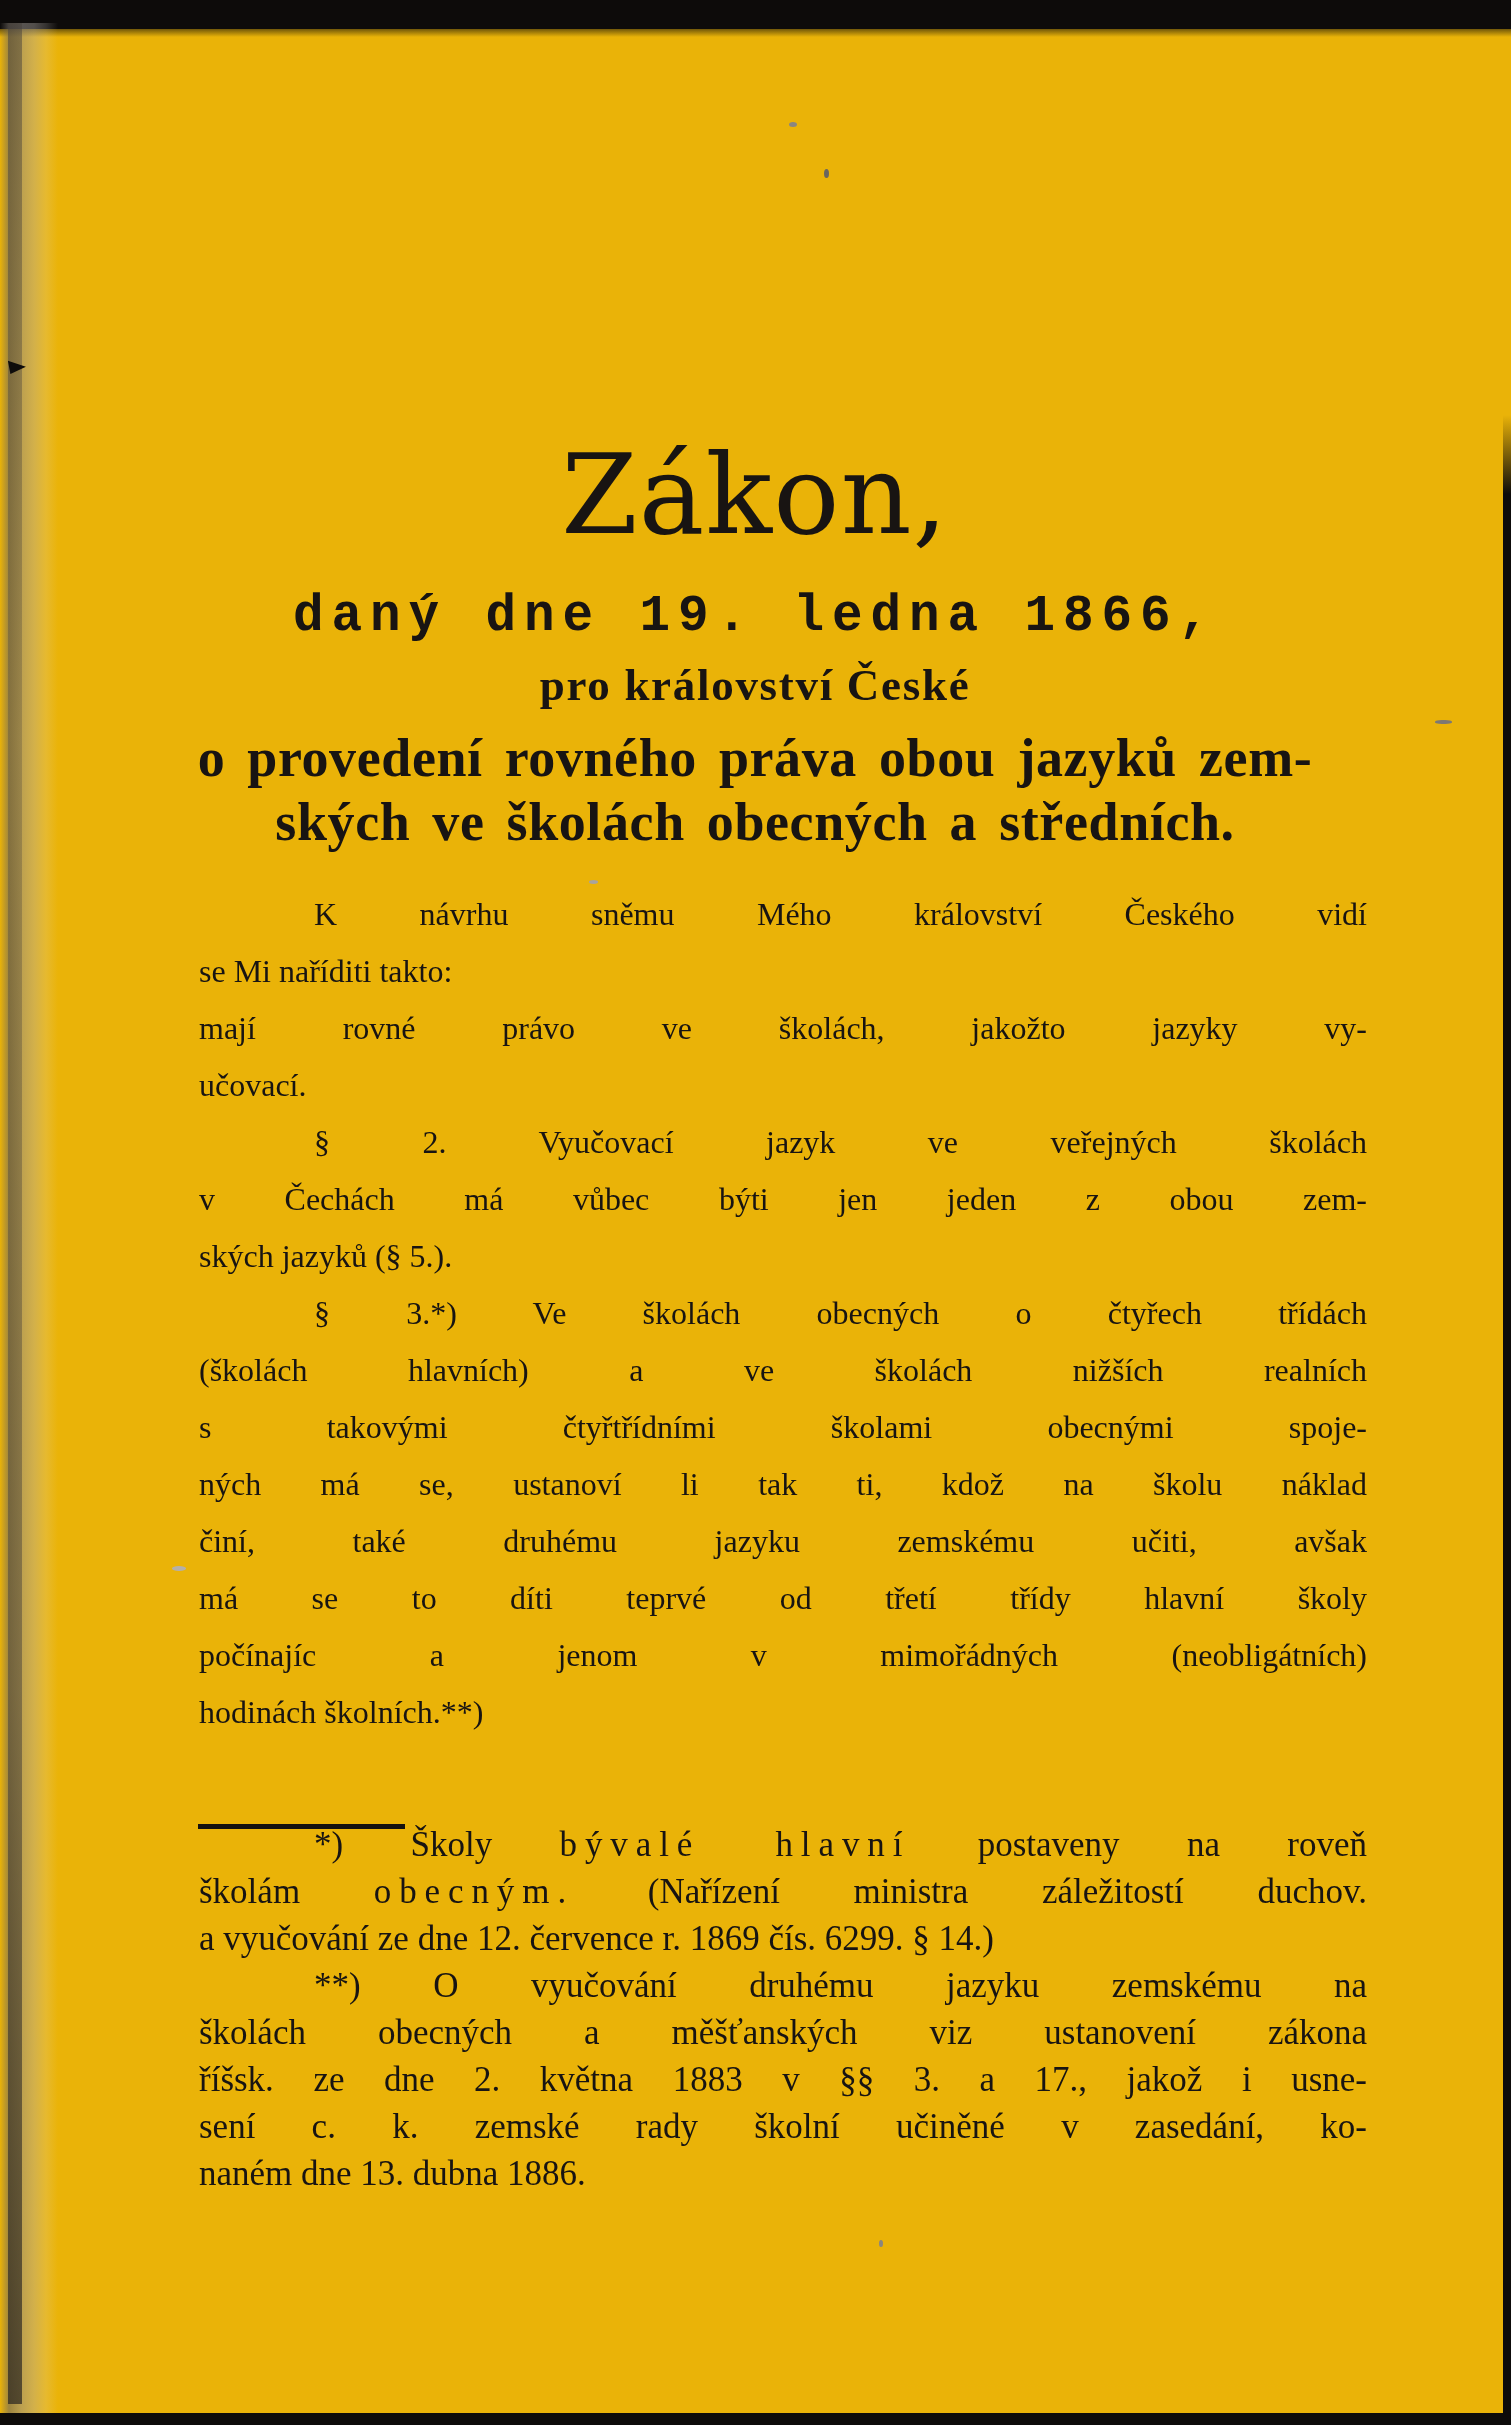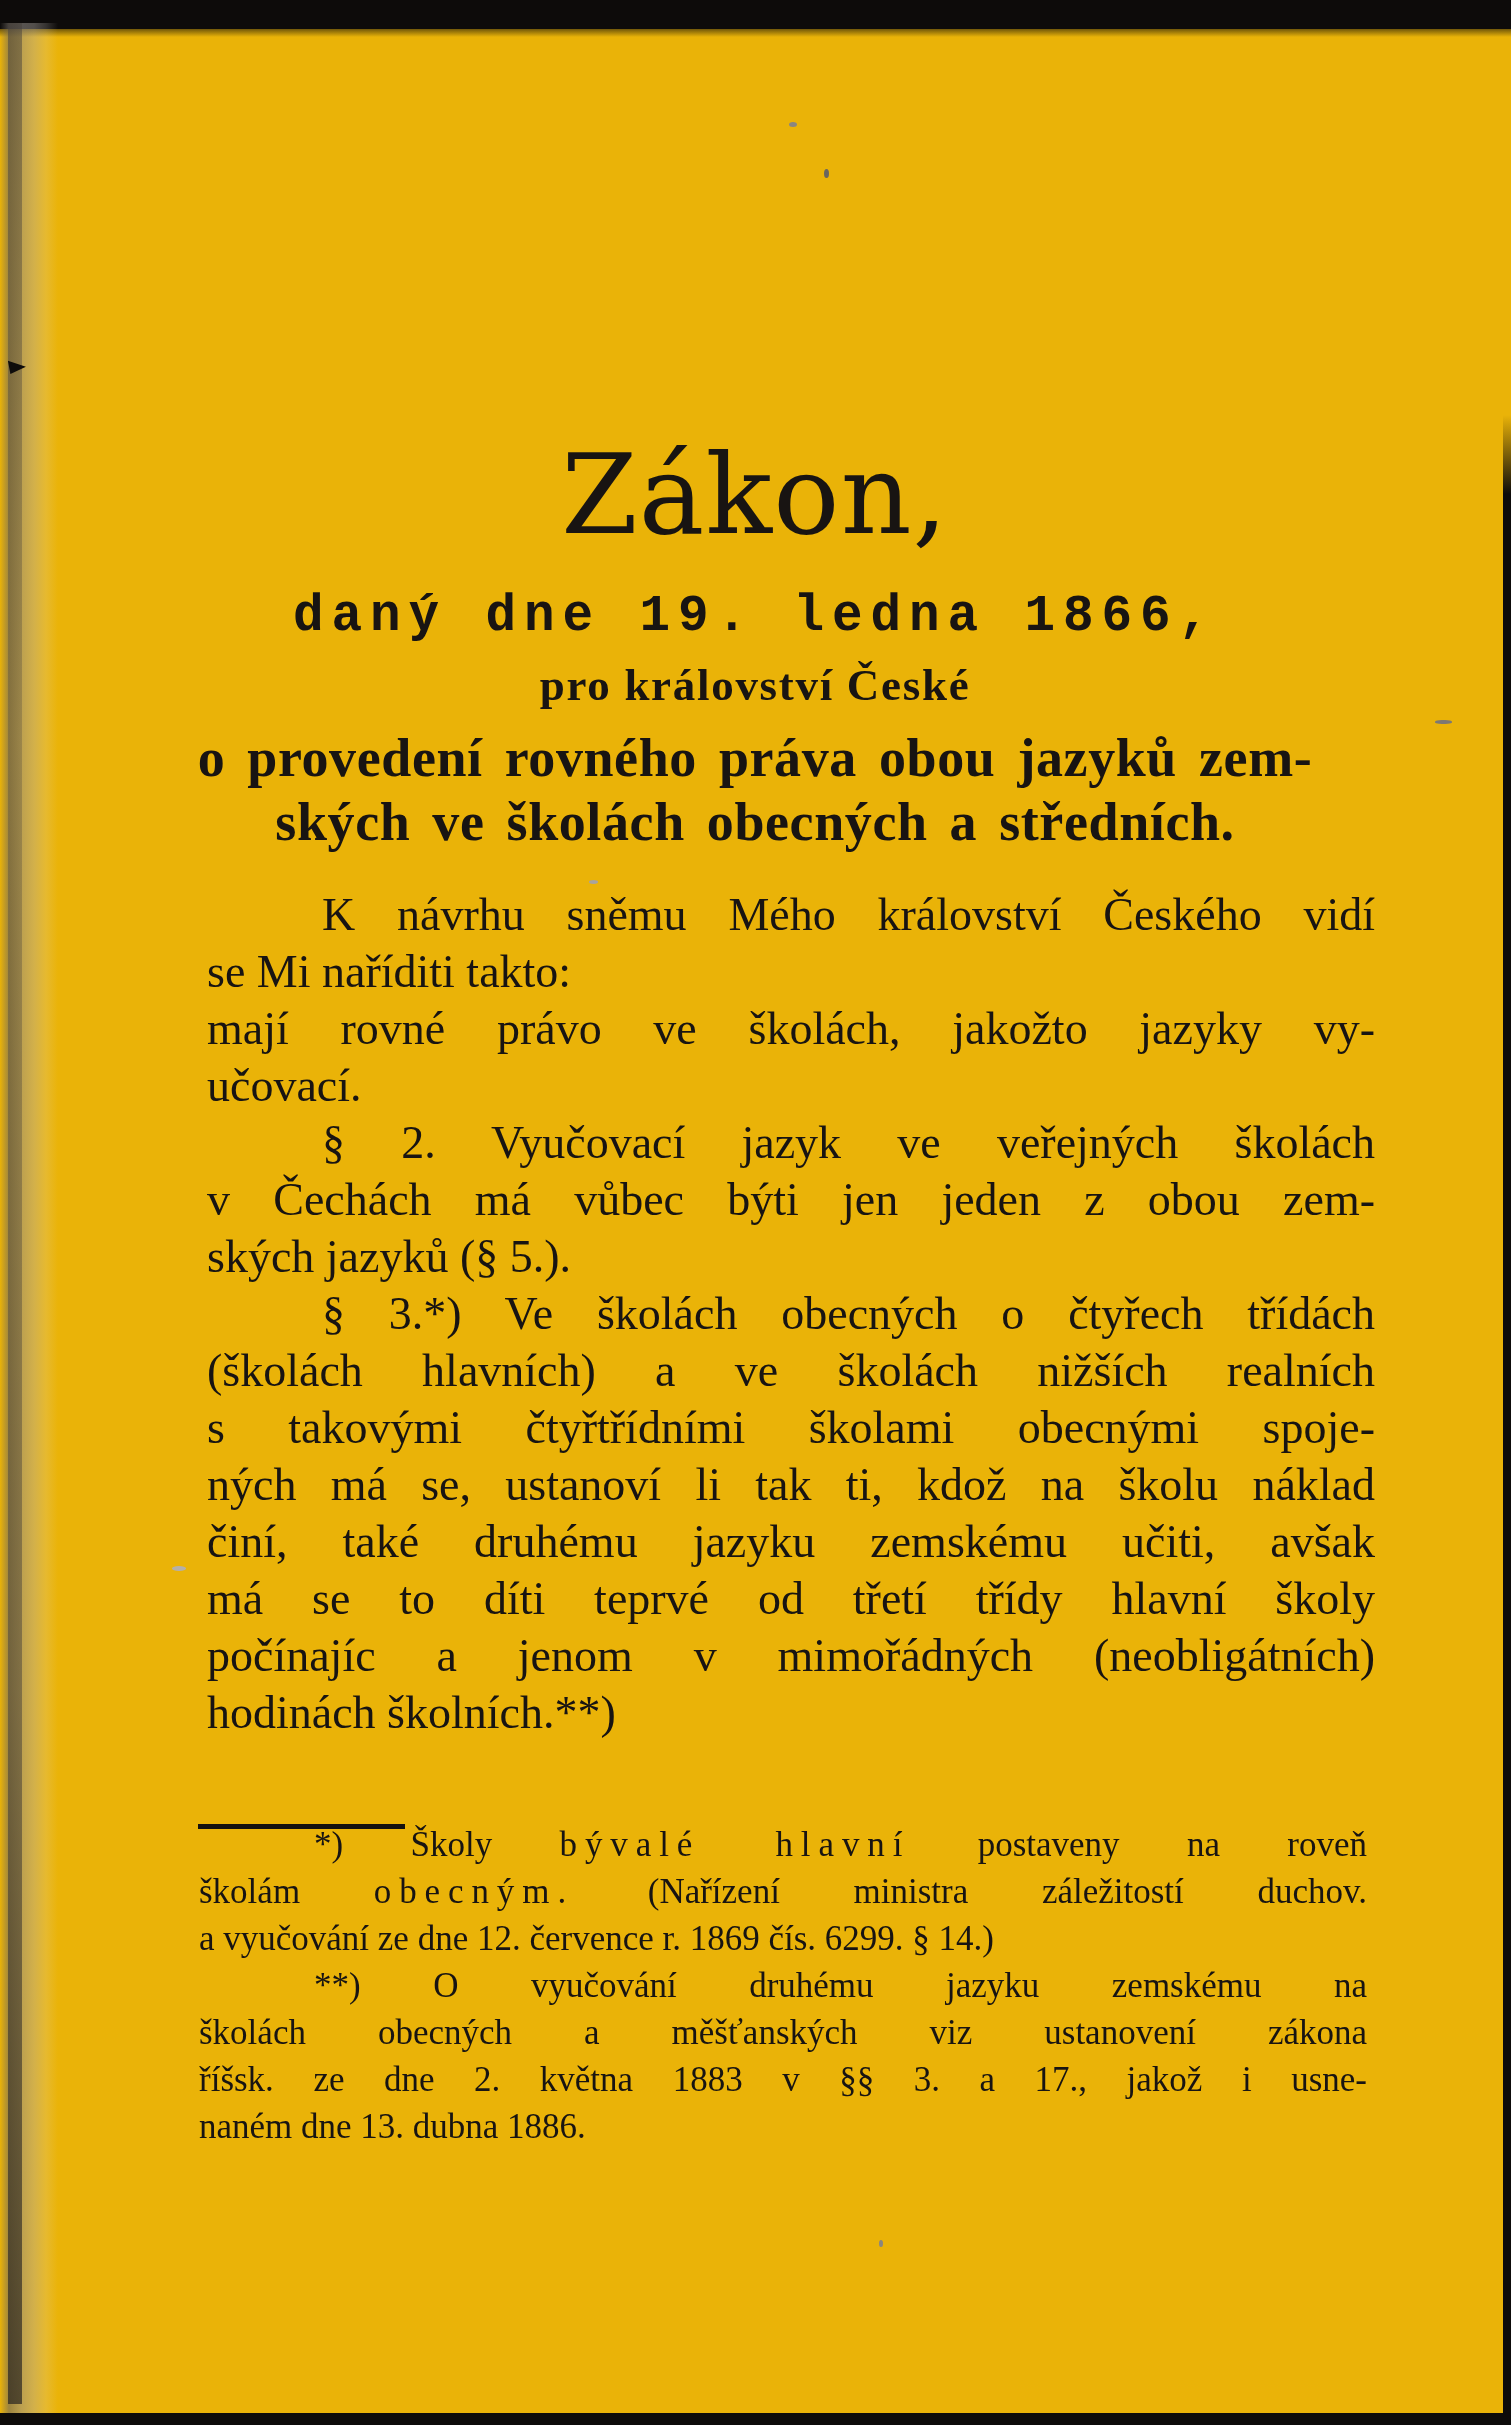--- a/index.html
+++ b/index.html
@@ -40,21 +40,21 @@
     text-align:center;letter-spacing:1.1px;}
   .date-line{position:absolute;left:157px;top:591px;width:1196px;
     font-family:"Liberation Mono","DejaVu Sans Mono",monospace;font-weight:bold;
     font-size:51px;line-height:1;letter-spacing:7.9px;text-align:center;}
   .jurisdiction{position:absolute;left:157px;top:663px;width:1196px;
     font-size:45px;font-weight:bold;line-height:1;letter-spacing:1.7px;text-align:center;}
   .subject{position:absolute;left:157px;top:726px;width:1196px;
     font-size:54px;font-weight:bold;line-height:64px;text-align:center;
     word-spacing:7.9px;letter-spacing:0.6px;}
   .body-block{position:absolute;left:199px;top:886px;width:1168px;
-    font-size:46px;line-height:57px;margin-left:8px;}
+    font-size:32px;line-height:57px;}
   .fn-rule{position:absolute;left:198px;top:1824px;width:207px;height:5px;background:#141210;}
   .fn-block{position:absolute;left:199px;top:1821px;width:1168px;
     font-size:35px;line-height:47px;}
   .line{text-align:justify;text-align-last:justify;white-space:normal;}
   .line.left{text-align:left;text-align-last:left;}
   .line.ind{padding-left:115px;}
   .sp{letter-spacing:7.9px;}
 </style>
 </head>
 <body>
@@ -101,17 +101,18 @@
   </div>
 
   <div class="fn-rule"></div>
   <div class="fn-block">
     <div class="line ind"><span>*) Školy </span><span class="sp">bývalé hlavní</span><span> postaveny na roveň</span></div>
     <div class="line"><span>školám </span><span class="sp">obecným.</span><span> (Nařízení ministra záležitostí duchov.</span></div>
     <div class="line left">a vyučování ze dne 12. července r. 1869 čís. 6299. § 14.)</div>
     <div class="line ind">**) O vyučování druhému jazyku zemskému na</div>
     <div class="line">školách obecných a měšťanských viz ustanovení zákona</div>
     <div class="line">říšsk. ze dne 2. května 1883 v §§ 3. a 17., jakož i usne-</div>
+    <div class="line">sení c. k. zemské rady školní učiněné v zasedání, ko-</div>
     <div class="line left">naném dne 13. dubna 1886.</div>
   </div>
 
 </div>
 
 
 </body></html>

